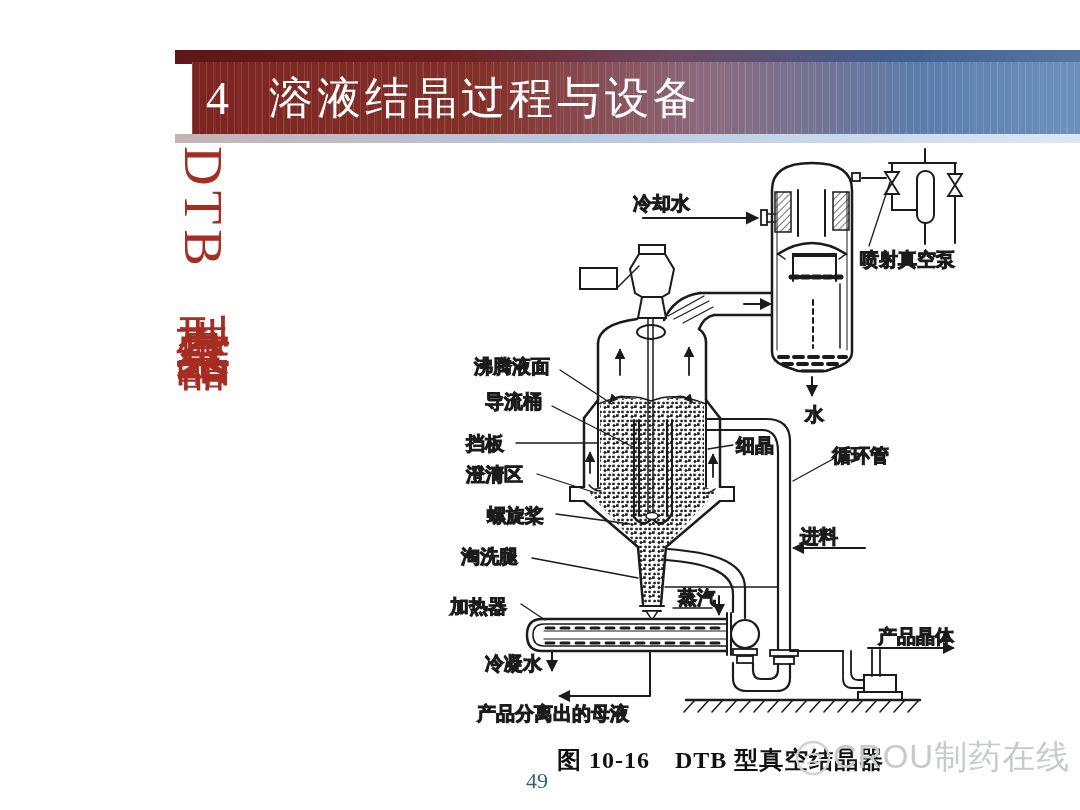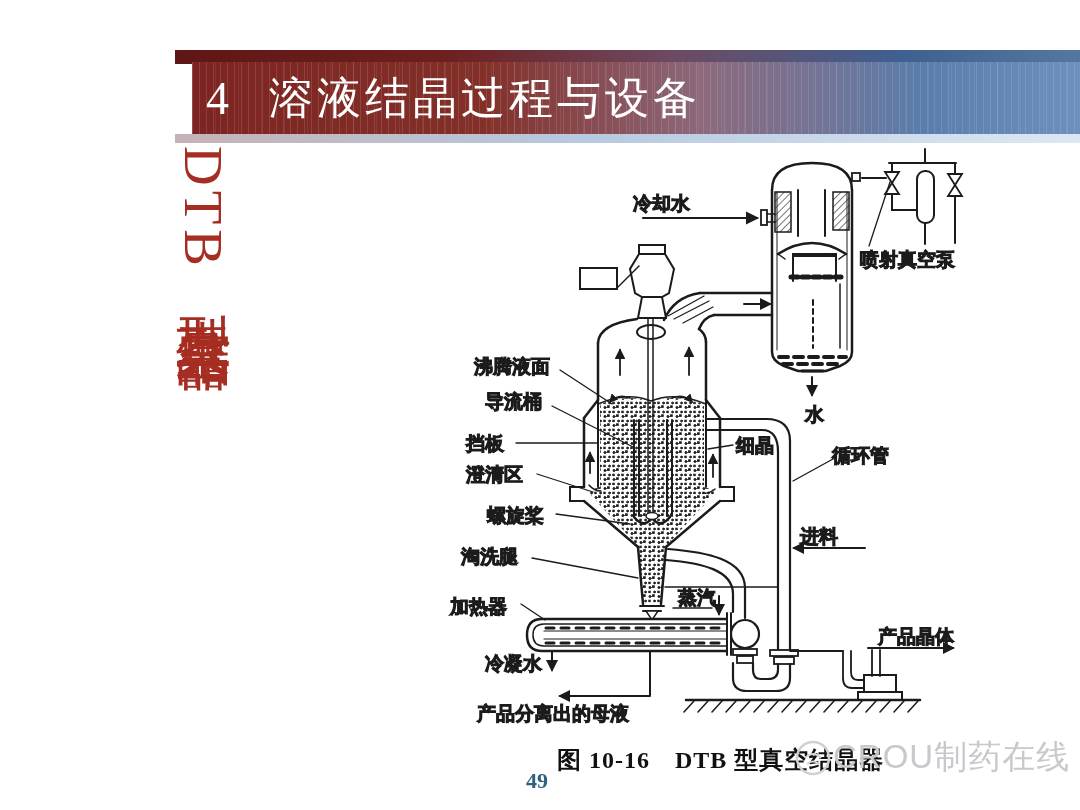--- a/index.html
+++ b/index.html
@@ -46,21 +46,21 @@
   .caption{
     position:absolute;left:557px;top:744px;font-size:24px;font-weight:bold;color:#111;
     letter-spacing:1px;white-space:nowrap;
   }
   .watermark{
     position:absolute;left:793px;top:735px;display:flex;align-items:flex-end;
     color:#c7c9cc;white-space:nowrap;
   }
   .watermark .wm-text{font-size:33px;letter-spacing:1px;font-family:"Liberation Sans","DejaVu Sans",sans-serif;}
   .page-num{
-    position:absolute;left:526px;top:768px;font-size:22px;font-weight:bold;color:#2f6182;
+    position:absolute;left:526px;top:768px;font-size:22px;font-weight:normal;color:#2f6182;
   }
 </style>
 </head>
 <body>
 
 <div class="hdr-back"></div>
 <div class="hdr-bar">
   <span class="hdr-num">4</span>
   <span class="hdr-title">溶液结晶过程与设备</span>
 </div>

